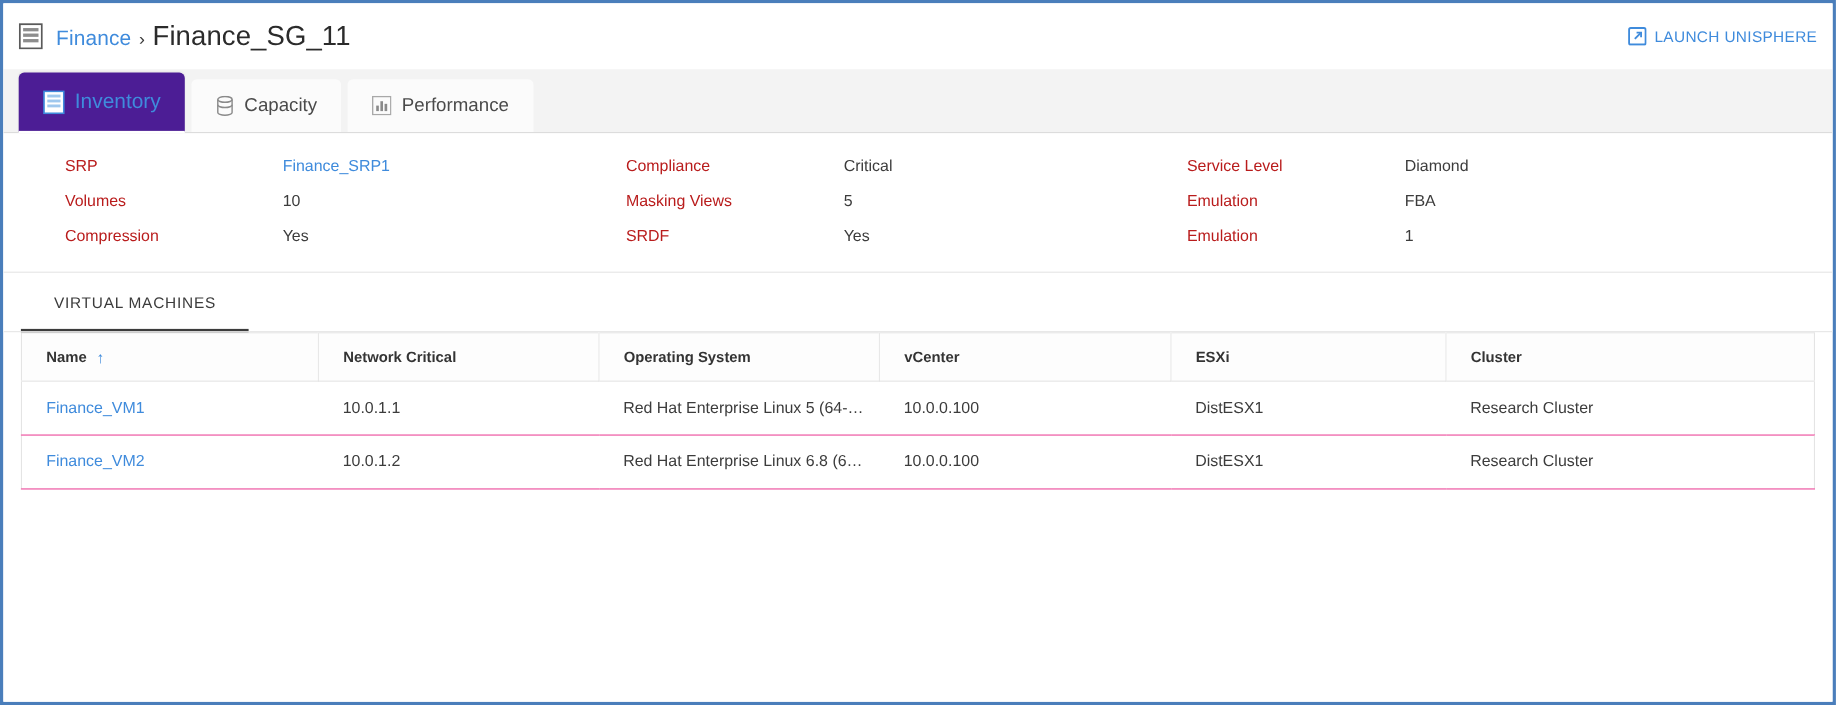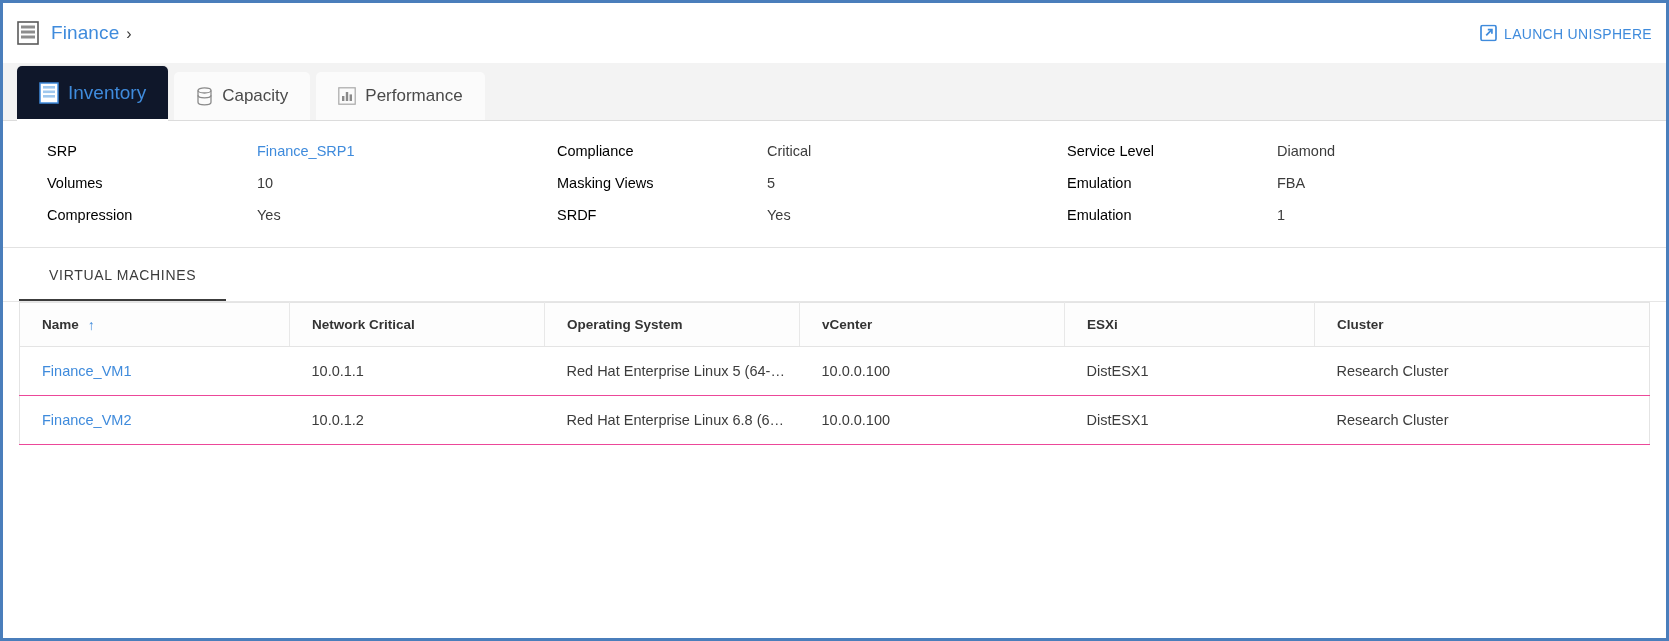--- a/index.html
+++ b/index.html
@@ -99,21 +99,21 @@
     box-sizing: border-box;
     background: #fbfbfb;
     border-radius: 5px 5px 0 0;
     font-size: 17px;
     color: #4a4a4a;
     cursor: pointer;
     margin-right: 6px;
     position: relative;
   }
   .tab.active {
-    background: #0f172a;
+    background: #4c1d95;
     color: #3f8bdc;
     height: 54px;
     font-size: 19px;
     z-index: 2;
     box-shadow: 0 -1px 2px rgba(0,0,0,0.04);
   }
   .tab.active::after {
     content: "";
     position: absolute;
     left: 0; right: 0;
@@ -132,22 +132,23 @@
   }
   .props-grid {
     display: grid;
     grid-template-columns: 210px 300px 210px 300px 210px auto;
     row-gap: 16px;
     padding: 0 44px;
     box-sizing: border-box;
   }
   .plabel {
     font-size: 14.5px;
-    color: #000000;
+    color: #b91c1c;
     white-space: nowrap;
+    margin-left: 12px;
   }
   .pvalue {
     font-size: 14.5px;
     color: #3c3c3c;
     white-space: nowrap;
   }
   .pvalue.link {
     color: #3f8bdc;
     cursor: pointer;
   }
@@ -271,20 +272,21 @@
         <rect x="1" y="1" width="20" height="22" fill="#ffffff" stroke="#5a5a5a" stroke-width="1.6"></rect>
         <rect x="4" y="4.5" width="14" height="3" fill="#8d8d8d"></rect>
         <rect x="4" y="9.5" width="14" height="3" fill="#8d8d8d"></rect>
         <rect x="4" y="14.5" width="14" height="3" fill="#8d8d8d"></rect>
       </svg>
     </span>
 
     <span style="display:flex;align-items:baseline;">
       <a class="crumb-link" href="#">Finance</a>
       <span class="crumb-sep">›</span>
+      <span class="crumb-current">Finance_SG_11</span>
     </span>
 
     <div class="launch">
       <span>
         <svg width="17" height="17" viewBox="0 0 17 17">
           <rect x="1" y="1" width="15" height="15" rx="1.5" fill="none" stroke="#3f8bdc" stroke-width="1.7"></rect>
           <path d="M6.2 10.8 L11.4 5.6" stroke="#3f8bdc" stroke-width="1.7" fill="none"></path>
           <path d="M7.8 5.2 L11.9 5.2 L11.9 9.3" stroke="#3f8bdc" stroke-width="1.7" fill="none" stroke-linejoin="miter"></path>
         </svg>
       </span>

